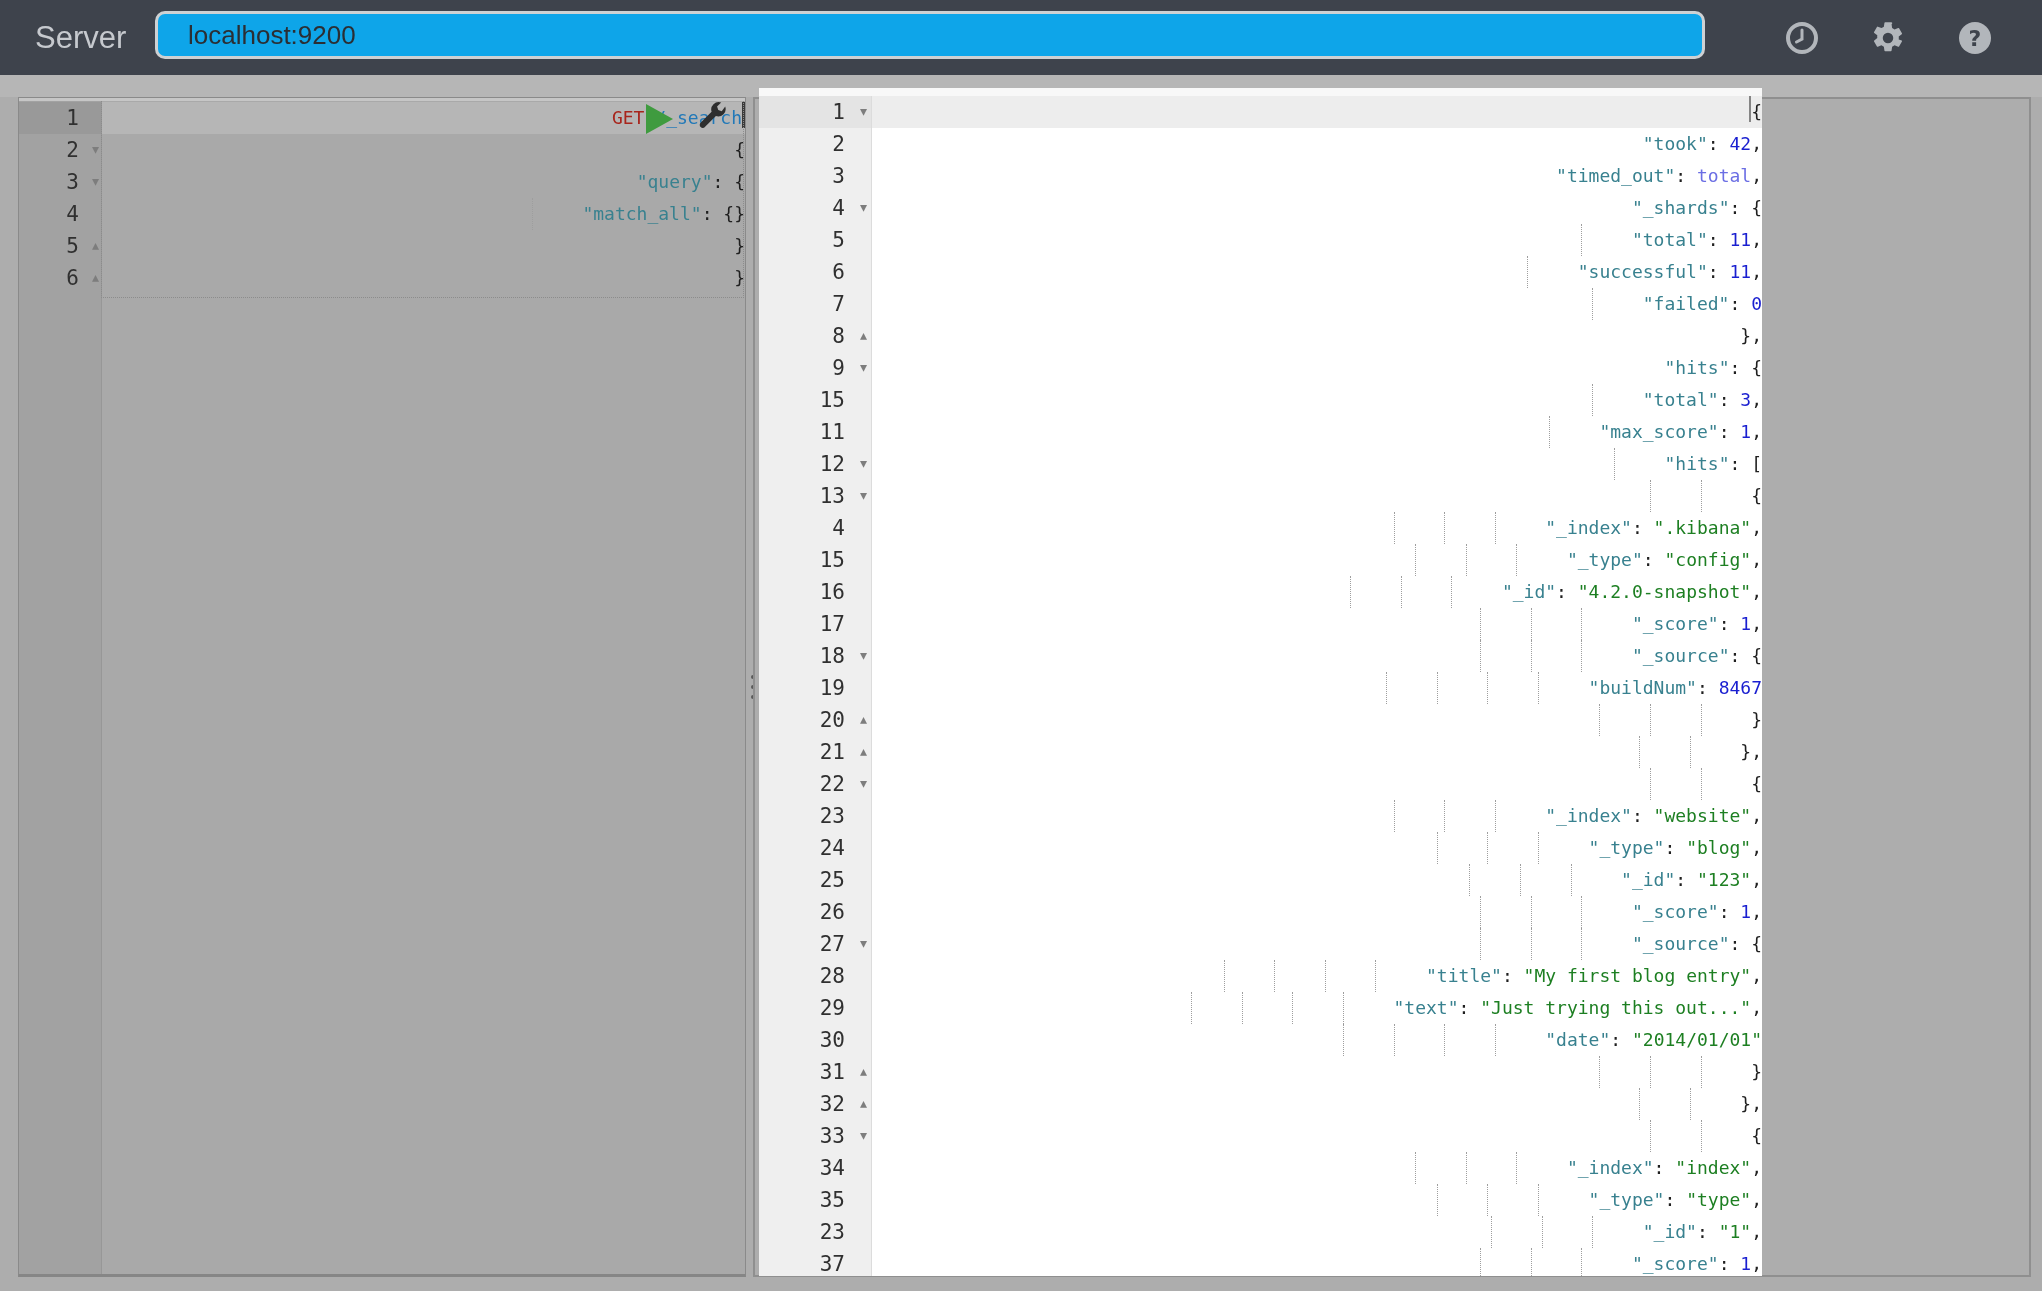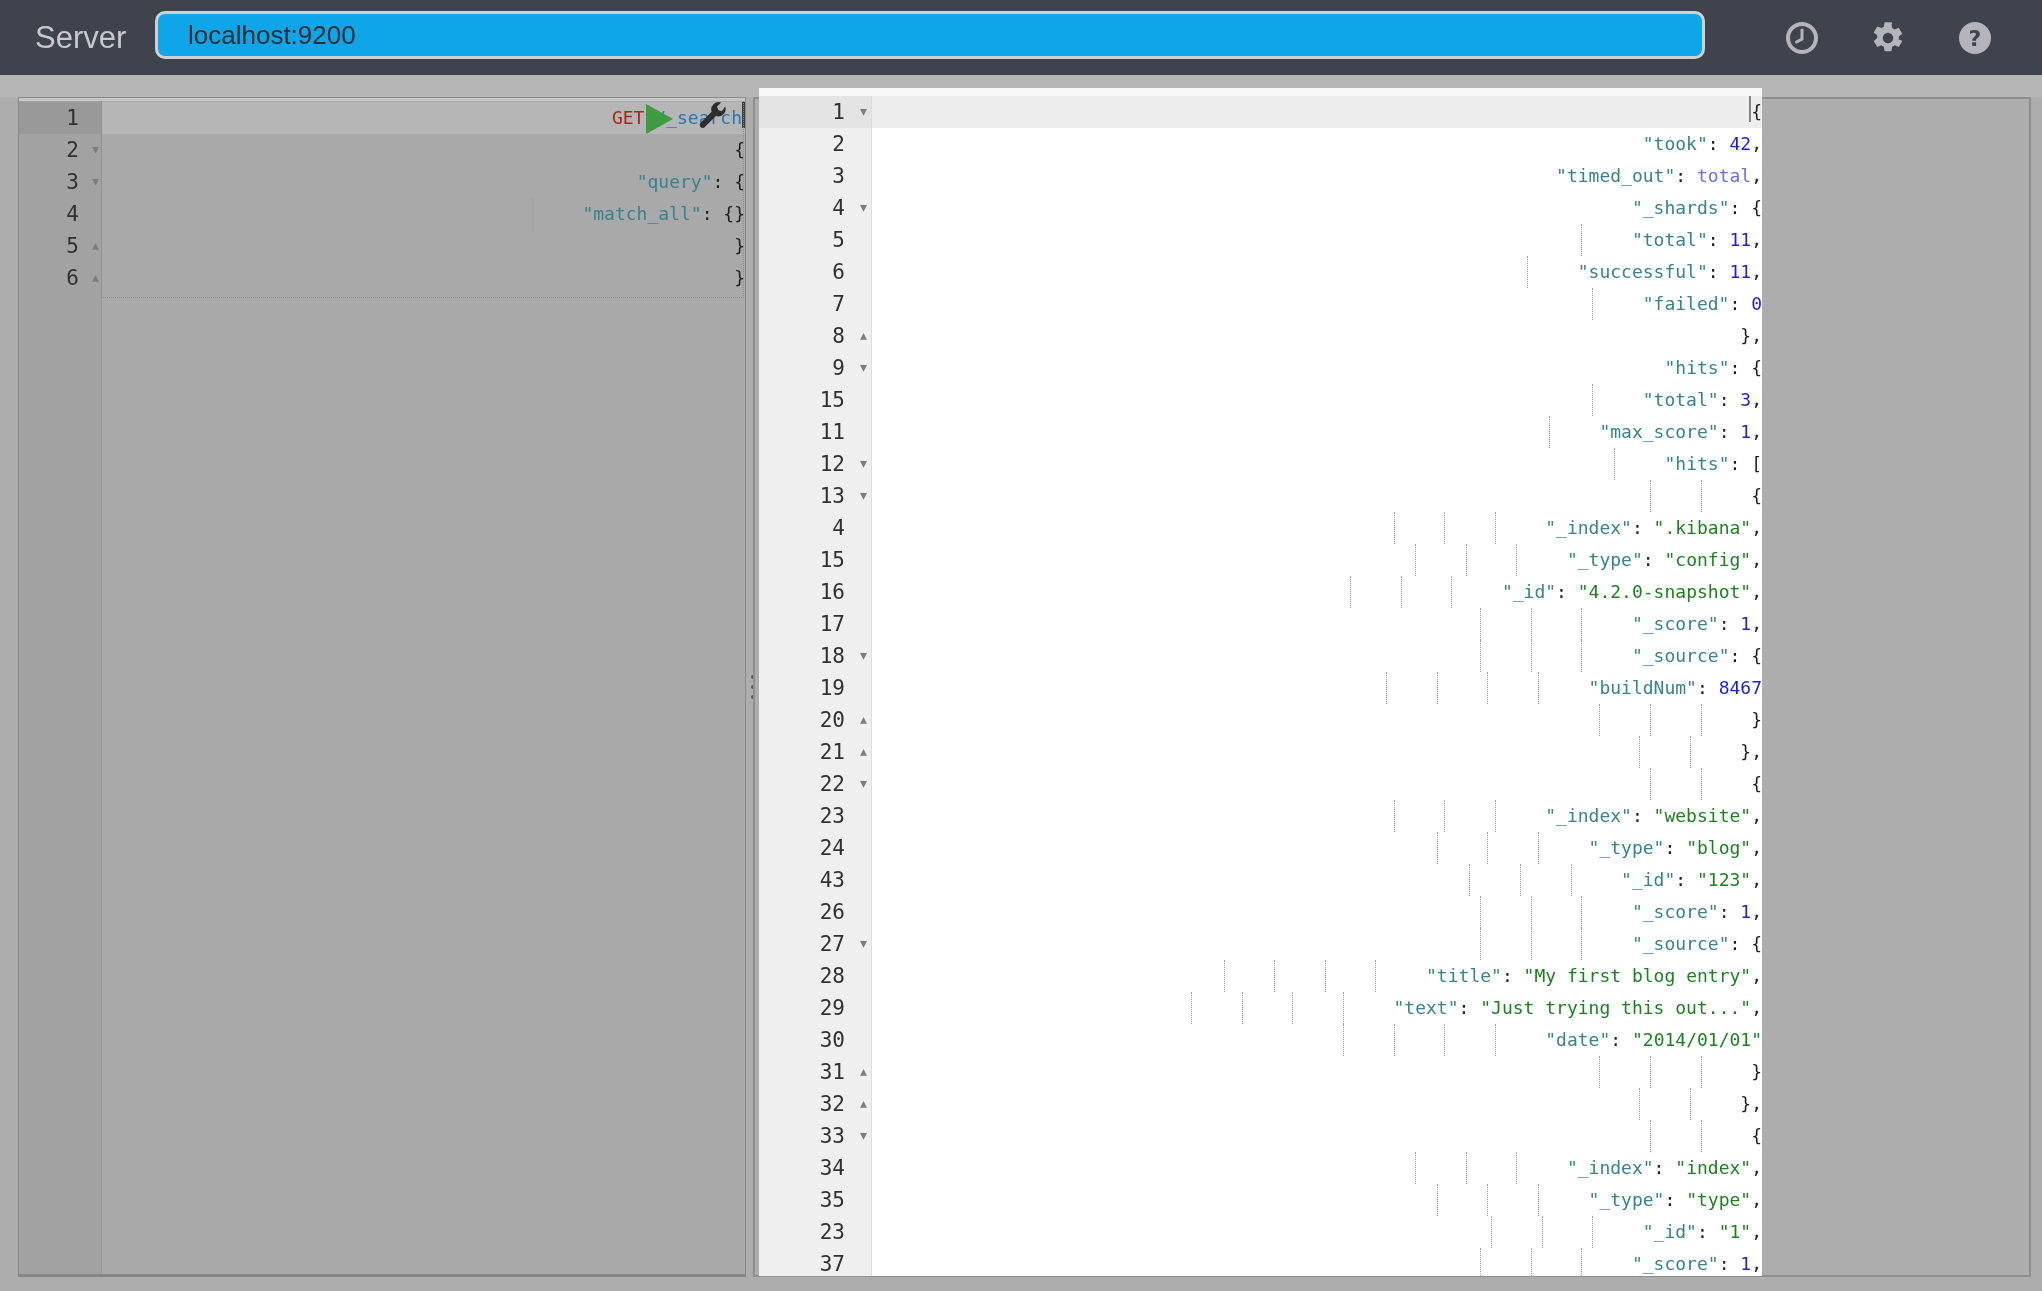--- a/index.html
+++ b/index.html
@@ -231,21 +231,21 @@
         <span class="ln">22</span>
         <span class="fold">▾</span>
       </div>
       <div class="gr">
         <span class="ln">23</span>
       </div>
       <div class="gr">
         <span class="ln">24</span>
       </div>
       <div class="gr">
-        <span class="ln">43</span>
+        <span class="ln">25</span>
       </div>
       <div class="gr">
         <span class="ln">26</span>
       </div>
       <div class="gr">
         <span class="ln">27</span>
         <span class="fold">▾</span>
       </div>
       <div class="gr">
         <span class="ln">28</span>

